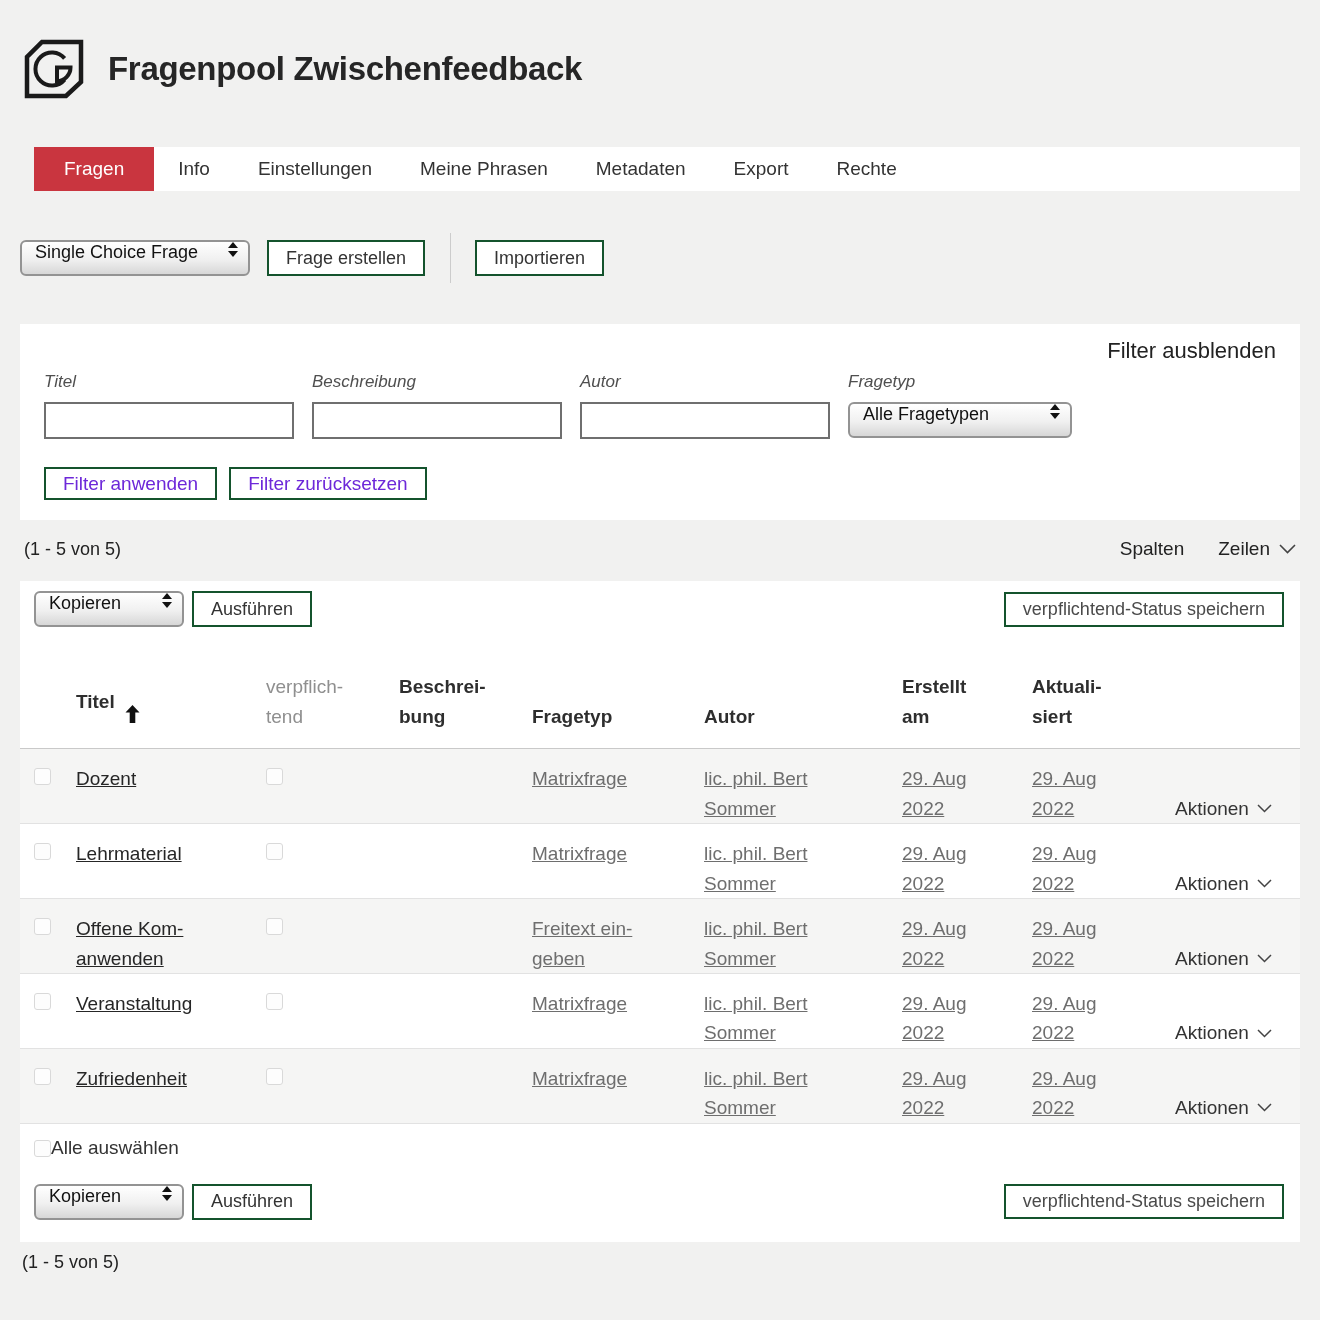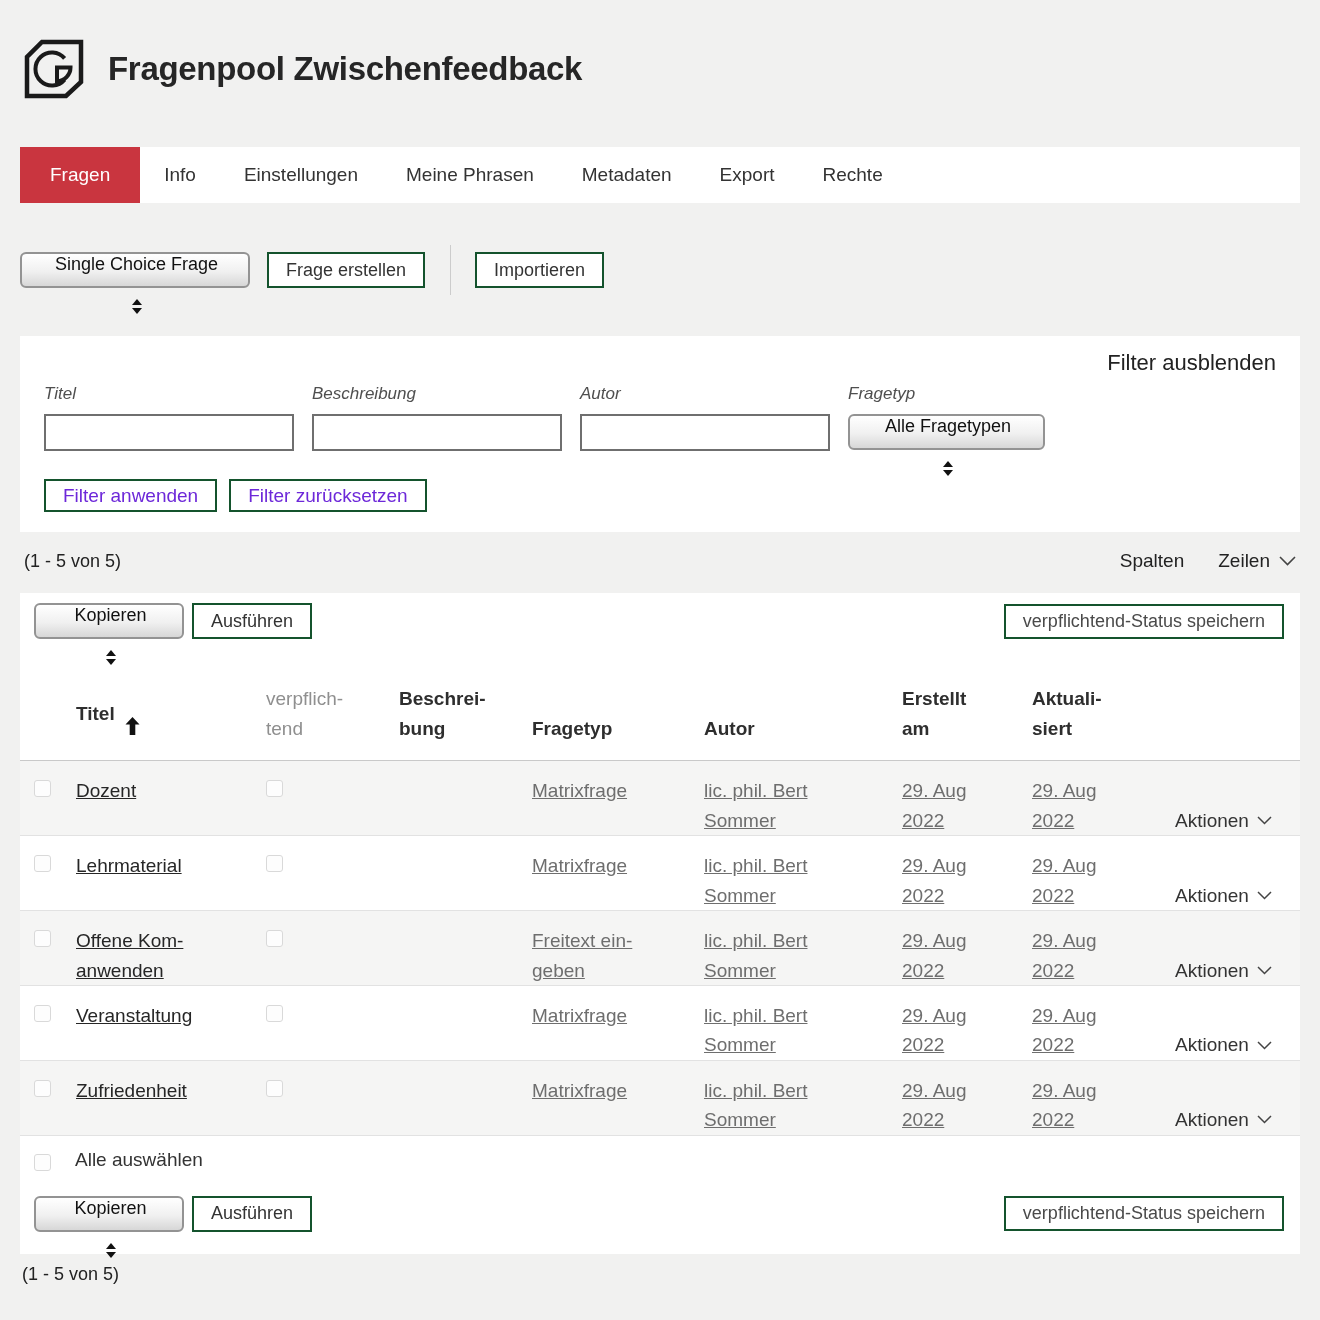--- a/index.html
+++ b/index.html
@@ -11,51 +11,51 @@
     overflow:hidden;
   }
   .page { padding:0 20px; }
 
   
   .app-header { display:flex; align-items:center; gap:20px; padding-top:34px; height:104px; }
   .logo svg { display:block; }
   .page-title { font-size:33px; font-weight:700; color:#262626; letter-spacing:-0.3px; }
 
   
-  .tabbar { margin-top:43px; height:56px; background:#ffffff; display:flex; align-items:stretch; }
+  .tabbar { margin-top:43px; height:44px; background:#ffffff; display:flex; align-items:stretch;margin-left:14px; }
   .tab { display:flex; align-items:center; padding:0 24px; font-size:19px; color:#333; cursor:pointer; }
   .tab.active { color:#fff; padding:0 30px; }
 
   
   .action-toolbar { margin-top:48px; display:flex; align-items:center; height:38px; }
   .fake-select {
-    display:inline-flex; align-items:center; justify-content:space-between; gap:24px;
+    display:inline-flex; align-items:flex-start; justify-content:space-between; gap:24px;
     height:36px; padding:0 10px 0 13px;
     border:2px solid #939393; border-radius:6px;
     background:linear-gradient(#ffffff,#f0f0f0 55%,#d7d7d7);
-    font-size:18px; color:#111; cursor:pointer; white-space:nowrap;flex-direction:column;
+    font-size:18px; color:#111; cursor:pointer; white-space:nowrap;
   }
   .sel-arrows { display:flex; flex-direction:column; gap:3px; }
   .sel-arrows .up { width:0; height:0; border-left:5px solid transparent; border-right:5px solid transparent; border-bottom:6px solid #111; }
   .sel-arrows .down { width:0; height:0; border-left:5px solid transparent; border-right:5px solid transparent; border-top:6px solid #111; }
   .btn {
     height:36px; padding:0 17px; background:#fff; border:2px solid #14532d;
     font-size:18px; color:#333; font-family:inherit; cursor:pointer; white-space:nowrap;
   }
   .q-select { width:230px; margin-right:17px; }
   .v-divider { width:1px; height:50px; background:#cccccc; margin:0 24px 0 25px; }
 
   
   .filter-panel { margin-top:47px; background:#fff; padding:14px 24px 20px 24px; position:relative; }
   .hide-filter { position:absolute; top:14px; right:24px; font-size:22px; color:#222; cursor:pointer; }
   .filter-fields { display:flex; gap:18px; margin-top:34px; align-items:flex-start; }
   .f-field { display:flex; flex-direction:column; }
   .f-label { font-size:17px; font-style:italic; color:#4f4f4f; margin-bottom:10px; }
   .text-input { width:250px; height:37px; border:2px solid #6f6f6f; background:#fff; font-size:18px; padding:0 8px; font-family:inherit; }
-  .fragetyp-select { width:197px; }
+  .fragetyp-select { width:224px; }
   .filter-buttons { display:flex; gap:12px; margin-top:28px; }
   .btn-sm { height:33px; font-size:19px; color:#6d28d9; }
 
   
   .list-meta { margin:13px 4px 0 4px; height:32px; display:flex; align-items:center; justify-content:space-between; }
   .result-count { font-size:18px; color:#222; }
   .meta-links { display:flex; align-items:center; gap:34px; }
   .meta-link { font-size:19px; color:#222; cursor:pointer; display:inline-flex; align-items:center; gap:9px; }
   .chevron svg { display:block; }
 
@@ -84,21 +84,21 @@
   }
   tbody td.col-titel { color:#262626; }
   tr.row-odd { background:#f5f5f4; }
   tr.row-even { background:#ffffff; }
   .checkbox {
     display:inline-block; width:17px; height:17px; margin-top:3px;
     background:#fdfdfd; border:1px solid #d9d9d9; border-radius:3px; cursor:pointer;
   }
   .aktionen-link { color:#333; cursor:pointer; display:inline-flex; align-items:center; gap:8px; white-space:nowrap; }
 
-  .select-all-row { display:flex; align-items:flex-end; gap:24px; padding:13px 16px 11px 14px; }
+  .select-all-row { display:flex; align-items:flex-start; padding:13px 16px 11px 14px; }
   .select-all-label { font-size:19px; color:#333; }
 
   .bulk-toolbar.bottom { padding-top:14px; }
 
   .count-bottom { margin:10px 0 0 2px; font-size:18px; color:#222; }
 </style>
 </head>
 <body>
 
 <div class="page">

